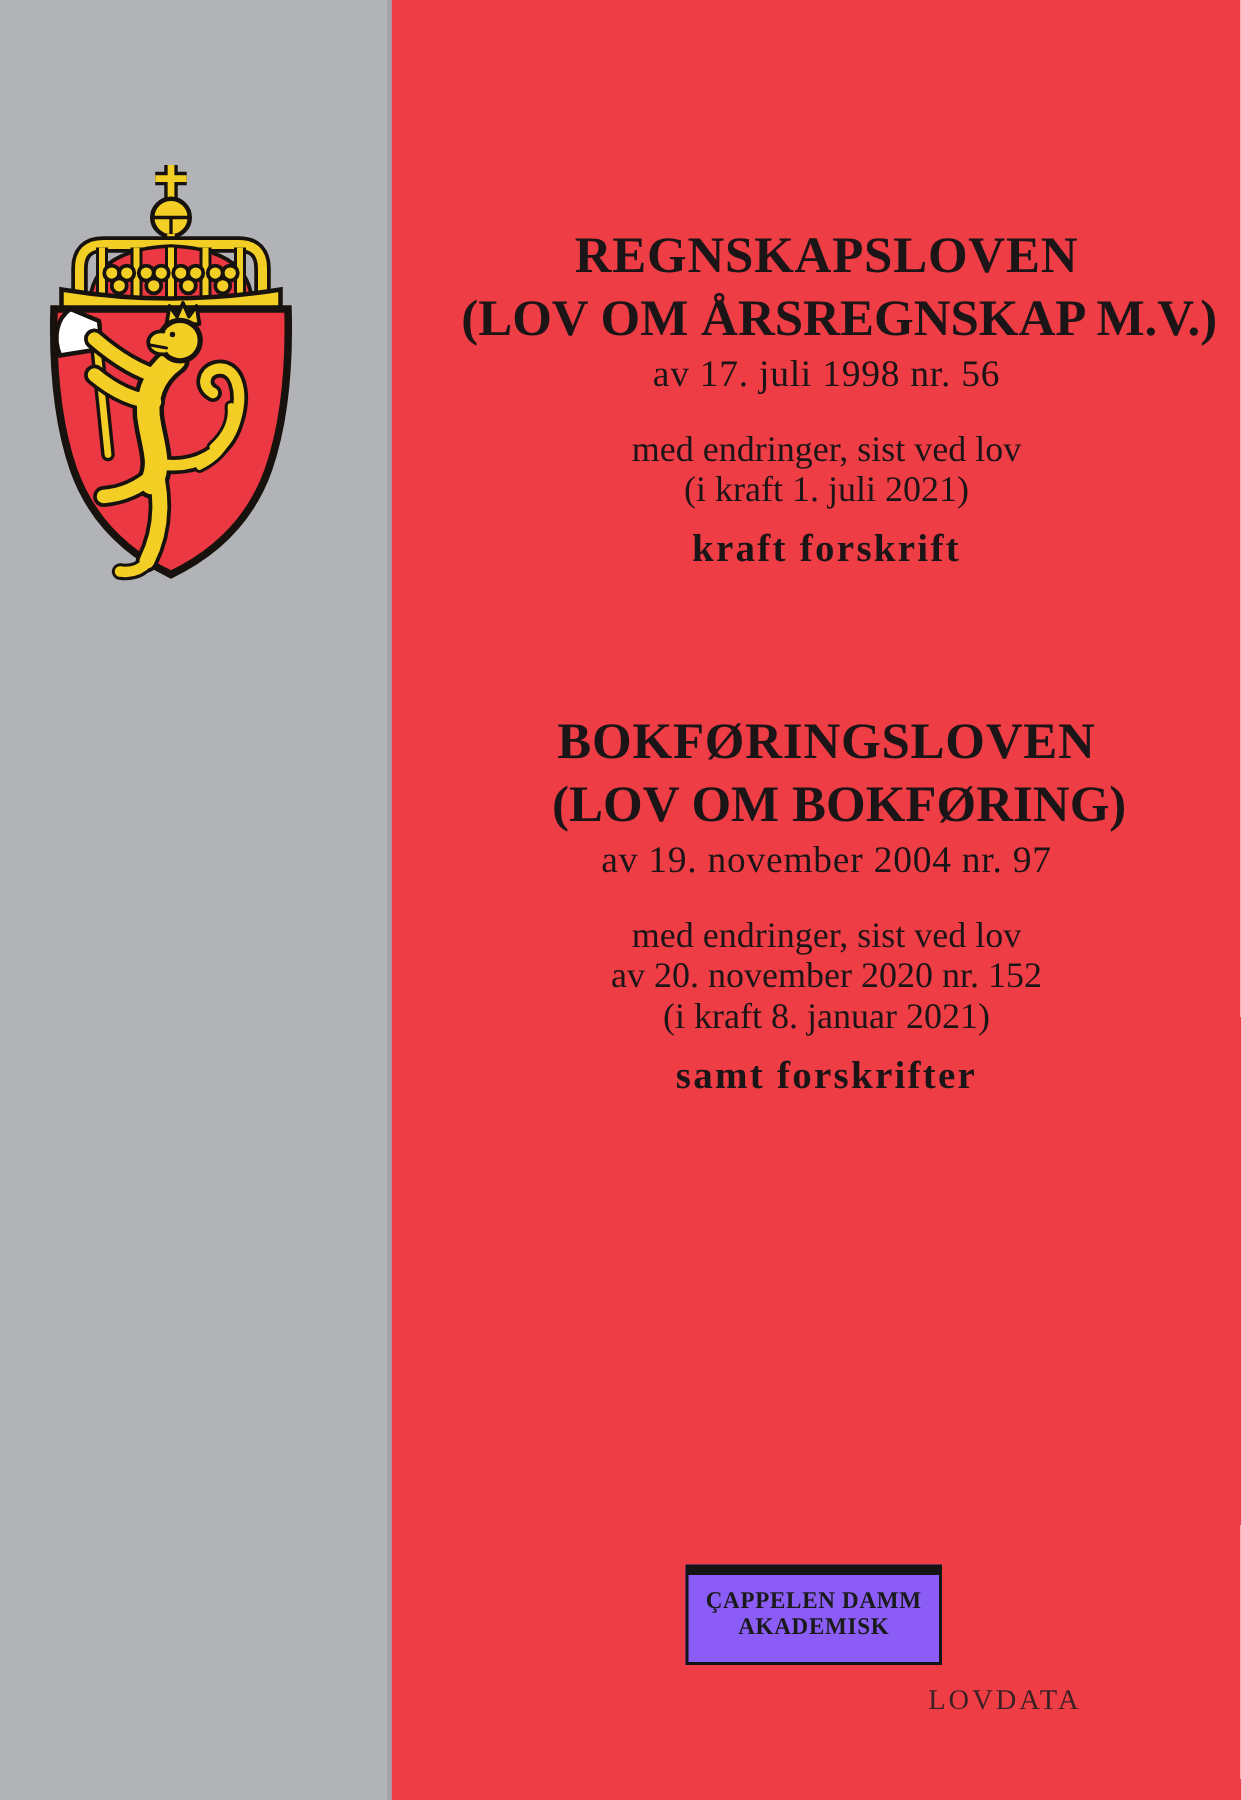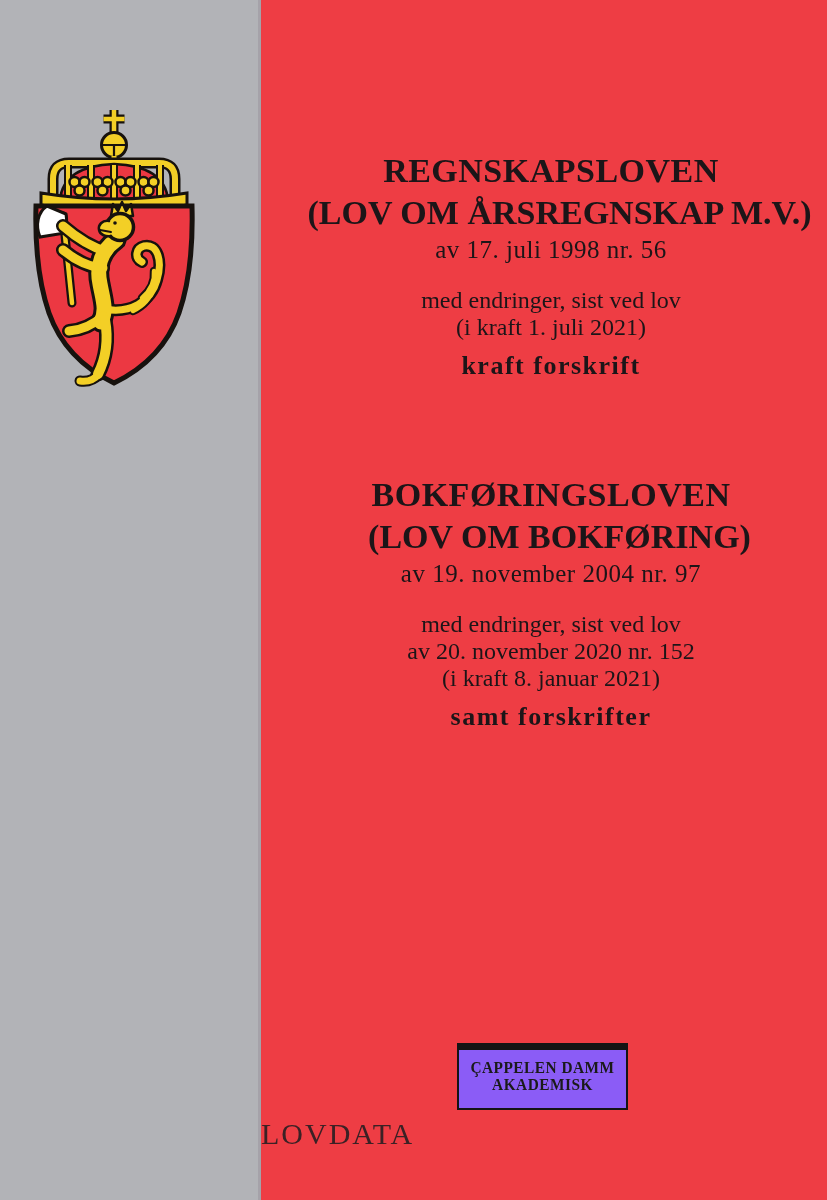--- a/index.html
+++ b/index.html
@@ -25,22 +25,22 @@
   .publisher-box{
     position:absolute;left:196px;top:1043px;width:171px;height:67px;box-sizing:border-box;
     background:#8b5cf6;border:2px solid #141414;border-top-width:7px;text-align:center;
     padding-top:9px;
   }
   .publisher-line{
     font-size:16px;line-height:17px;font-weight:bold;letter-spacing:0.5px;color:#1a1a1a;
     transform:scaleX(0.96);transform-origin:center;
   }
   .lovdata{
-    position:absolute;left:0;top:1120px;width:460px;text-align:left;
-    font-size:30px;line-height:28px;letter-spacing:2px;color:#3b2125;font-weight:normal;
+    position:absolute;left:0;top:1120px;width:460px;text-align:right;
+    font-size:19px;line-height:28px;letter-spacing:2px;color:#3b2125;font-weight:normal;
   }
 </style>
 </head>
 <body>
 
 <div class="cover">
 
   <div class="band">
     <svg class="arms" viewBox="0 0 168 288" xmlns="http://www.w3.org/2000/svg">
 

